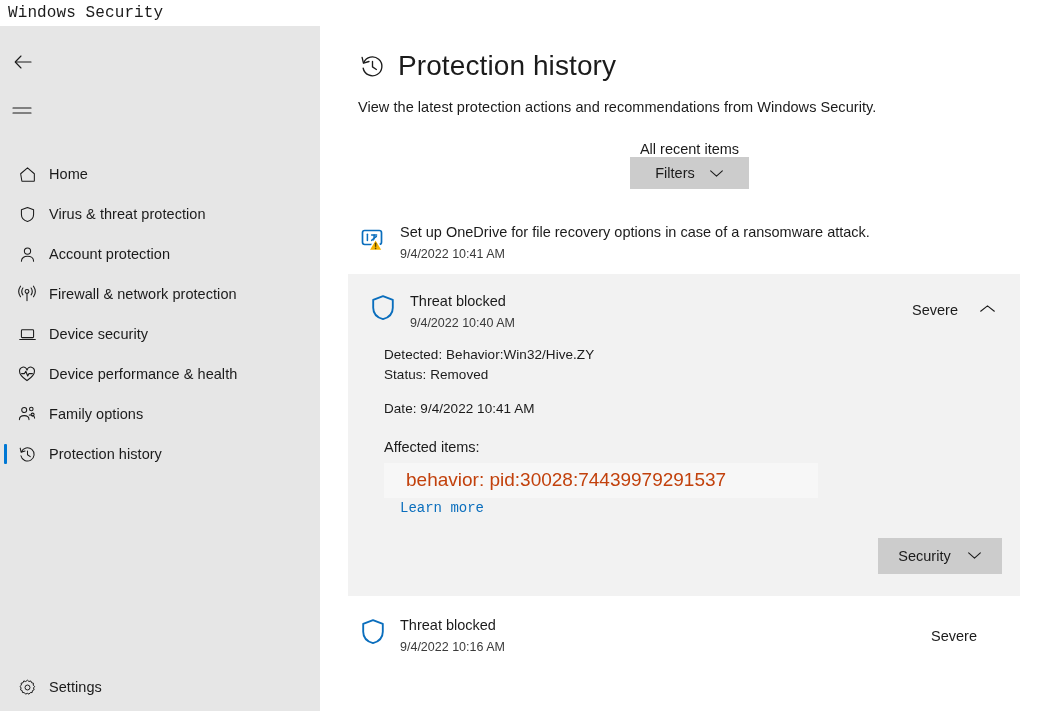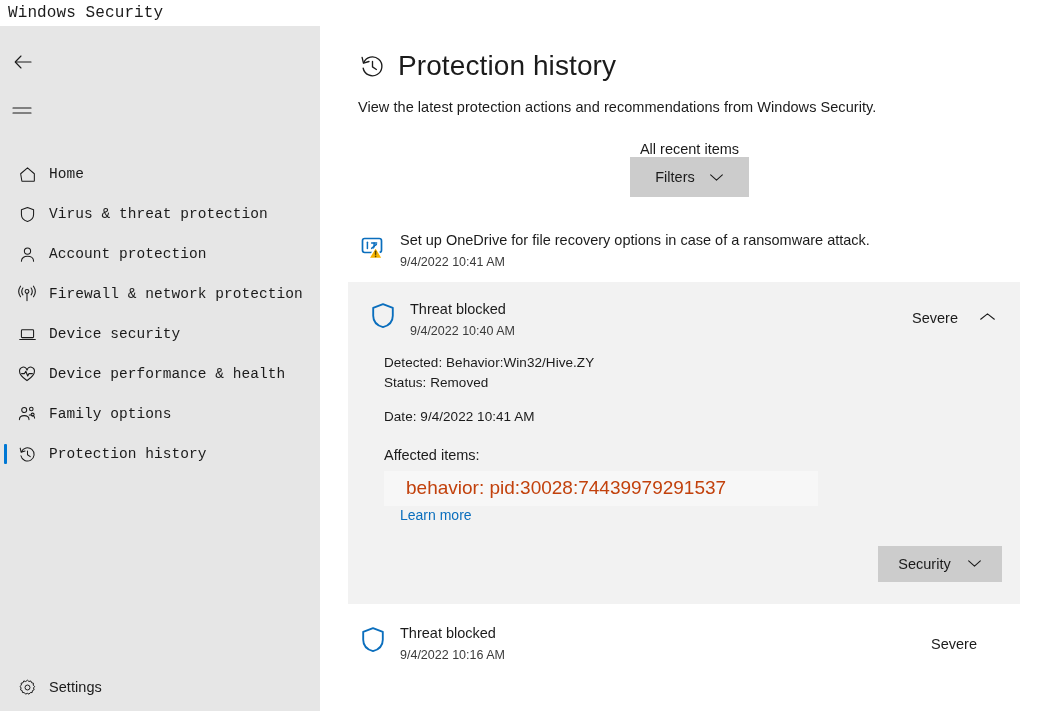--- a/index.html
+++ b/index.html
@@ -32,21 +32,21 @@
   }
   .nav-top { padding-top: 12px; }
   .icon-btn {
     width: 48px; height: 36px;
     display: flex; align-items: center; justify-content: flex-start;
     padding-left: 12px; cursor: pointer;
   }
   .icon-btn.back { margin-top: 6px; }
   .icon-btn.menu { margin-top: 14px; }
 
-  .nav-list { margin-top: 24px; font-family: Liberation Mono, monospace; }
+  .nav-list { margin-top: 24px; }
   .nav-item {
     position: relative;
     height: 40px;
     display: flex; align-items: center;
     padding-left: 14px;
     cursor: pointer;
   }
   .nav-item .nav-ico {
     width: 26px; min-width: 26px;
     display: flex; align-items: center; justify-content: center;
@@ -86,21 +86,21 @@
     margin-top: 17px; letter-spacing: .05px;
   }
 
   .subhead-row {
     display: flex; align-items: center; justify-content: space-between;
     margin-top: 26px; padding-right: 18px; flex-direction: column;
   }
   .subhead-label { font-size: 14.5px; color: #1b1b1b; }
   .filters-btn {
     background: #cccccc; border: 1px solid #cccccc;
-    height: 40px; min-width: 119px;
+    height: 32px; min-width: 119px;
     display: flex; align-items: center; justify-content: center;
     gap: 14px; cursor: pointer; padding: 0 16px;
   }
   .filters-btn .lbl { font-size: 14.5px; color: #1b1b1b; }
 
   
   .list { margin-top: 22px; }
 
   .row {
     display: flex; align-items: flex-start;
@@ -147,21 +147,21 @@
     background: #f7f7f7;
     padding: 8px 12px 9px 22px;
     margin-right: 182px;
   }
   .affected-box .item { font-size: 19px; color: #c2410c; line-height: 18px; }
 
   .learn-more {
     display: inline-block;
     font-size: 14px; color: #0a6ebd;
     margin-left: 16px;
-    text-decoration: none; cursor: pointer;
+    text-decoration: none; cursor: pointer; font-family: Liberation Mono, monospace;
   }
 
   .actions-wrap {
     display: flex; justify-content: flex-end;
     padding: 22px 18px 22px 0;
   }
   .actions-btn {
     background: #cccccc; border: 1px solid #cccccc;
     height: 36px; min-width: 124px;
     display: flex; align-items: center; justify-content: center;

